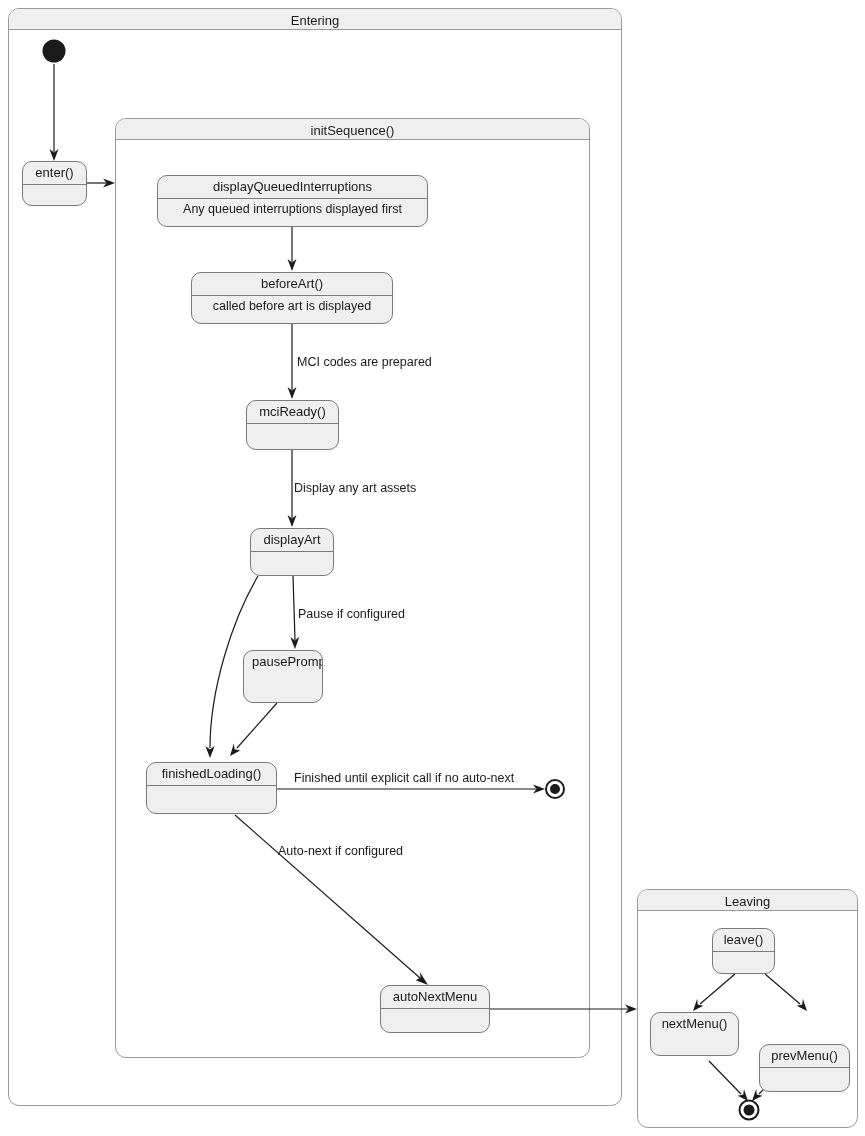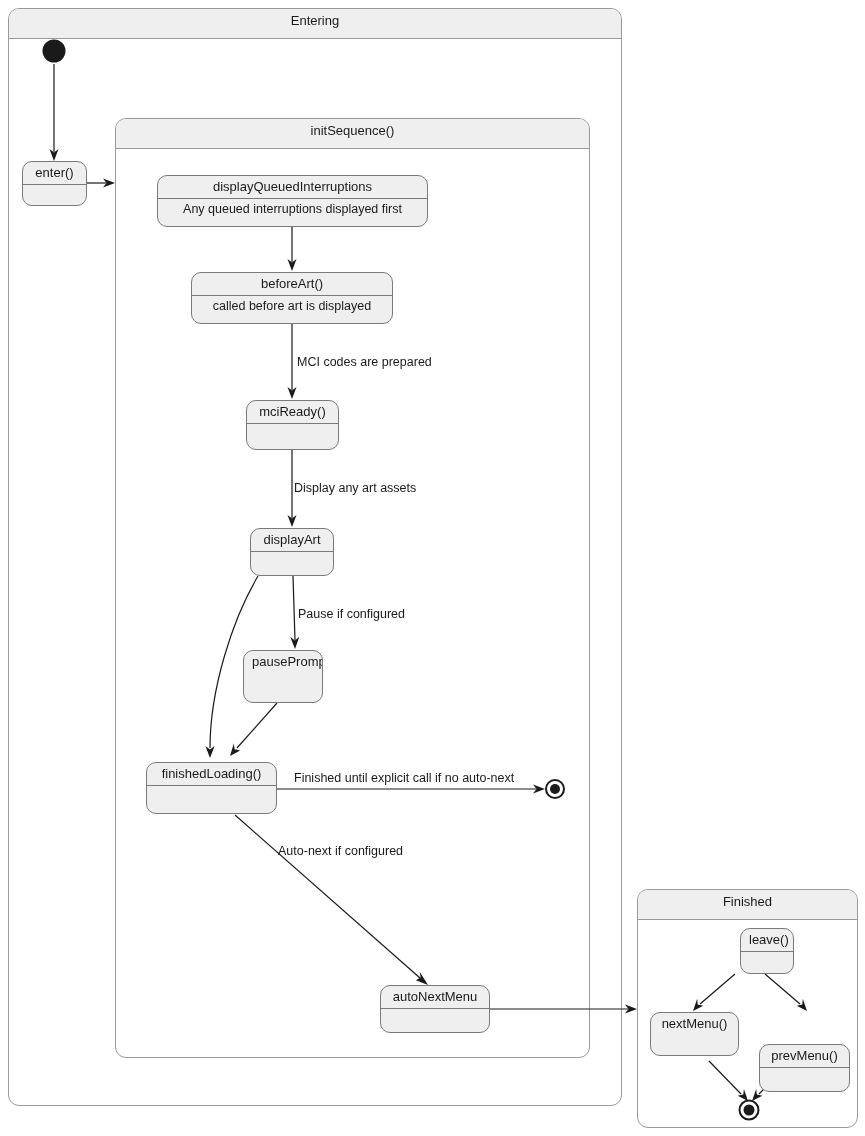--- a/index.html
+++ b/index.html
@@ -44,21 +44,21 @@
   }
   .composite {
     position: absolute;
     box-sizing: border-box;
     border: 1px solid #9a9a9a;
     border-radius: 11px;
     background: #ffffff;
   }
   .composite-title {
     box-sizing: border-box;
-    height: 30px;
+    height: 21px;
     line-height: 24px;
     text-align: center;
     font-size: 13px;
     background: #efefef;
     border-bottom: 1px solid #9a9a9a;
     border-radius: 10px 10px 0 0;
     color: #1a1a1a;
   }
   .composite-body {
     position: relative;
@@ -112,21 +112,21 @@
     <div class="composite-title">Entering</div>
     <div class="composite-body"></div>
   </div>
 
   <div class="composite" style="left:115px; top:118px; width:475px; height:940px;">
     <div class="composite-title">initSequence()</div>
     <div class="composite-body"></div>
   </div>
 
   <div class="composite" style="left:637px; top:889px; width:221px; height:239px;">
-    <div class="composite-title">Finished</div>
+    <div class="composite-title">Leaving</div>
     <div class="composite-body"></div>
   </div>
 
   <svg class="layer" viewBox="0 0 865 1136">
 
     <path class="edge-line" d="M 54 64 L 54 152"></path>
     <path class="arrow-head" d="M 54 161 L 49.5 149 L 54 152.5 L 58.5 149 Z"></path>
 
     <path class="edge-line" d="M 87 183 L 106 183"></path>
     <path class="arrow-head" d="M 115 183 L 103 178.5 L 106.5 183 L 103 187.5 Z"></path>
@@ -228,21 +228,21 @@
     <div class="state-sep"></div>
     <div class="state-empty"></div>
   </div>
 
   <div class="state-box" style="left:380px; top:985px; width:110px; height:48px;">
     <div class="state-name">autoNextMenu</div>
     <div class="state-sep"></div>
     <div class="state-empty"></div>
   </div>
 
-  <div class="state-box" style="left:740px; top:928px; width:54px; height:46px;">
+  <div class="state-box" style="left:712px; top:928px; width:63px; height:46px;">
     <div class="state-name">leave()</div>
     <div class="state-sep"></div>
     <div class="state-empty"></div>
   </div>
 
   <div class="state-box" style="left:650px; top:1012px; width:89px; height:44px;">
     <div class="state-name">nextMenu()</div>
     <div class="state-sep"></div>
     <div class="state-empty"></div>
   </div>

